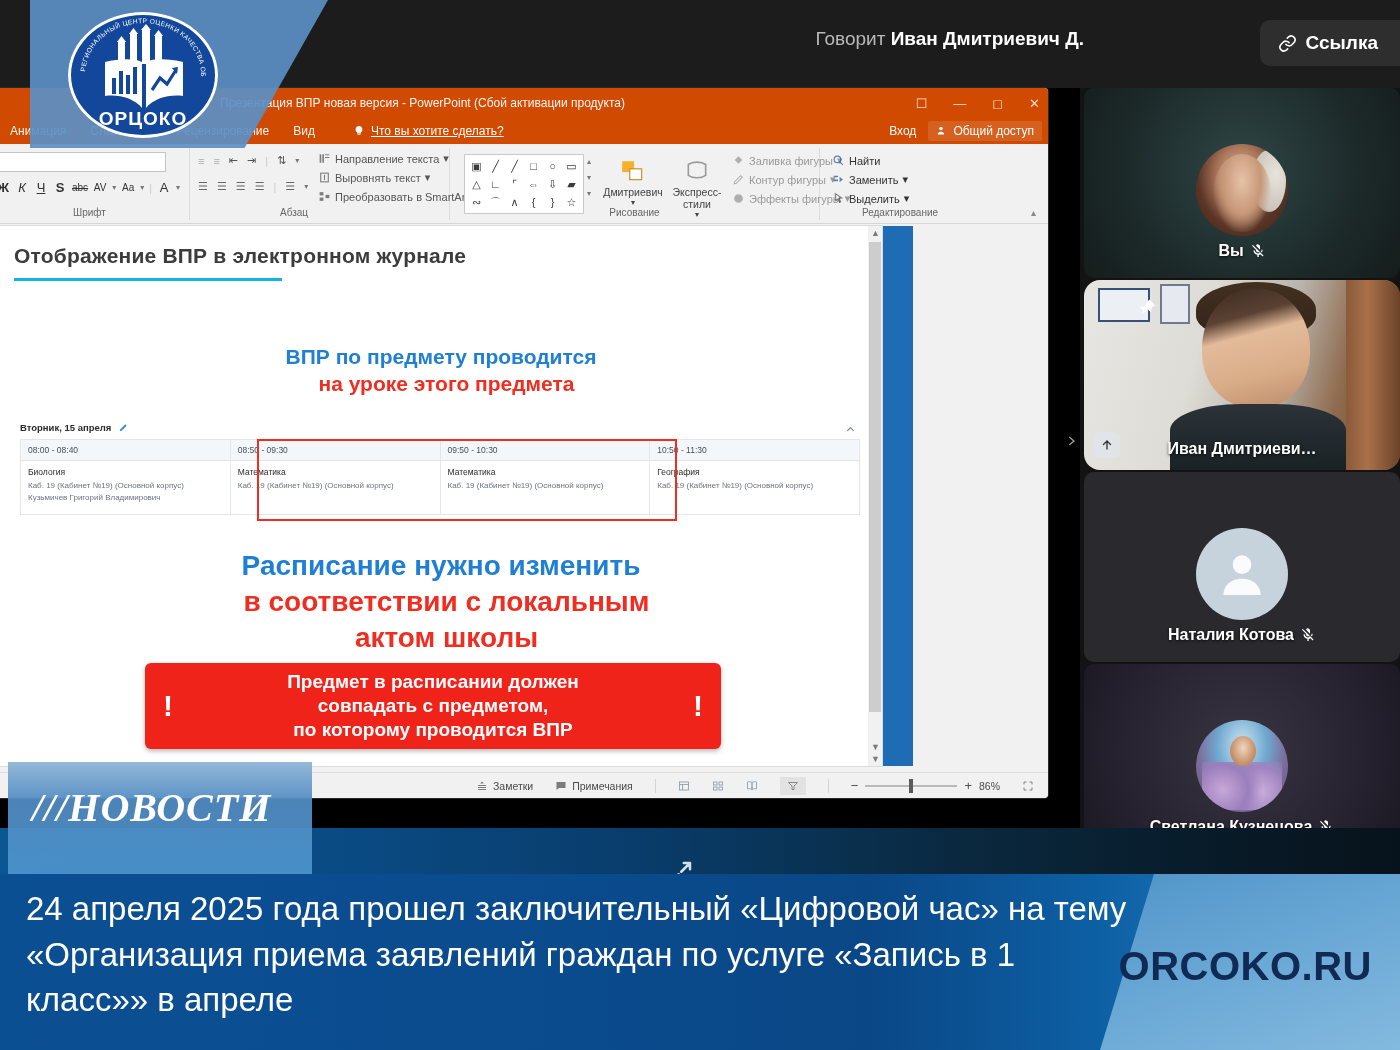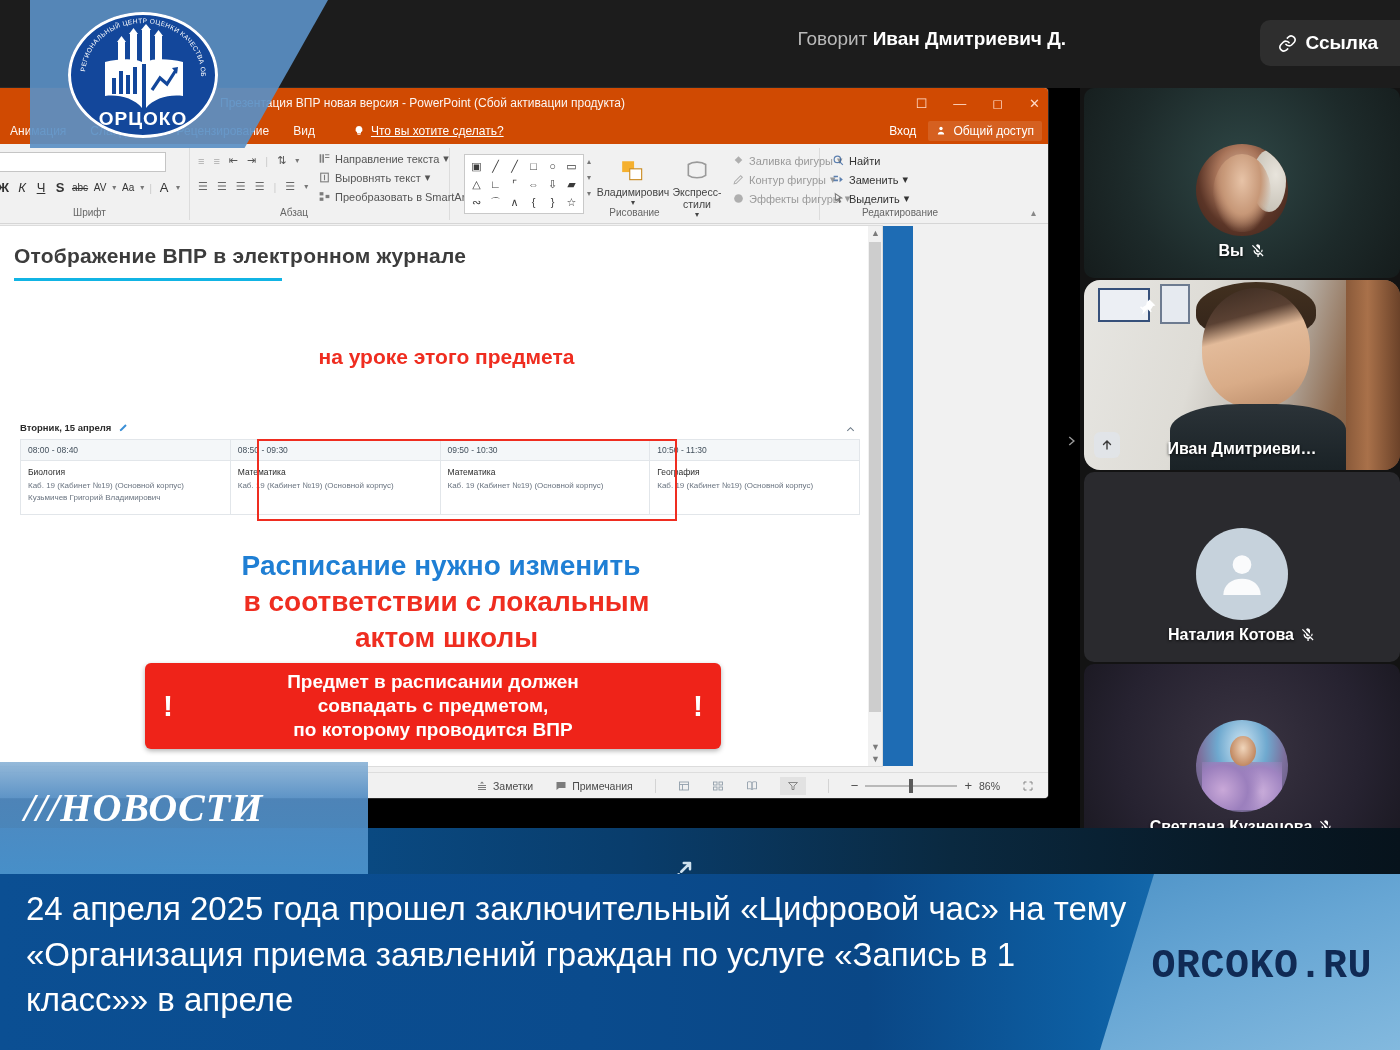--- a/index.html
+++ b/index.html
@@ -10,21 +10,21 @@
   }
   .stage { position: relative; width: 1400px; height: 1050px; overflow: hidden; background:#111; }
 
   
   .vc-root { position:absolute; inset:0; background:#131313; }
   .vc-topbar {
     position:absolute; left:0; top:0; width:1400px; height:88px;
     background:#1c1c1c;
   }
   .vc-speaker {
-    position:absolute; right:334px; top:28px;
+    position:absolute; right:316px; top:28px;
     font-size:19px; color:#b9b9b9; white-space:nowrap;
   }
   .vc-speaker b { color:#fff; font-weight:bold; }
   .vc-link-btn {
     position:absolute; right:0px; top:20px; height:46px;
     display:flex; align-items:center; gap:9px;
     padding:0 22px 0 18px; border-radius:10px 0 0 10px;
     background:#2e2e2e; color:#fff; font-size:19px; font-weight:bold;
   }
   .vc-link-btn svg { width:19px; height:19px; flex:none; }
@@ -267,21 +267,21 @@
     position:absolute; left:68px; top:12px; width:150px; height:126px;
   }
   .logo-circle {
     position:absolute; left:0; top:0; width:150px; height:126px;
     border-radius:50%; background:#13479b;
     box-shadow:0 0 0 3px #fff inset;
   }
   .logo svg { position:absolute; inset:0; width:150px; height:126px; }
 
   .news-tag {
-    position:absolute; left:0; top:762px; width:368px; height:112px;
+    position:absolute; left:8px; top:762px; width:304px; height:112px;
     background: linear-gradient(180deg, rgba(140,180,215,.92) 0%, rgba(82,140,195,.94) 34%, rgba(76,148,205,.92) 100%);
   }
   .news-tag span {
     position:absolute; left:24px; top:22px;
     font-family:"Liberation Serif", serif; font-style:italic; font-weight:bold;
     font-size:40px; color:#fff; letter-spacing:1px;
   }
   .news-strip {
     position:absolute; left:0; top:874px; width:1400px; height:176px;
     background: linear-gradient(90deg, #0b4f93 0%, #0a4b8d 42%, #0a4786 62%, #0d5fa3 78%, #2d86c4 100%);
@@ -291,21 +291,21 @@
     background: linear-gradient(160deg, #4f94c8 0%, #67a6d4 45%, #83b9de 100%);
     clip-path: polygon(18% 0, 100% 0, 100% 100%, 0 100%);
   }
   .news-text {
     position:absolute; left:26px; top:12px; width:1110px;
     color:#fff; font-size:33px; line-height:1.38;
     font-family:"Liberation Sans", sans-serif;
   }
   .site-url {
     position:absolute; right:28px; top:944px;
-    font-family:Liberation Mono, monospace; font-weight:bold;
+    font-family:Liberation Sans, sans-serif; font-weight:bold;
     font-size:40px; color:#102a54; letter-spacing:.5px;
   }
 </style>
 </head>
 <body>
 
 <div class="stage">
 
   <div class="vc-root">
 
@@ -559,21 +559,21 @@
             <span>▾</span>
           </div>
         </div>
         <div class="bigbtn" style="position:absolute; left:152px; top:8px;">
           <span class="bi">
             <svg width="26" height="26" viewBox="0 0 24 24">
                 <rect x="2" y="3" width="11" height="10" fill="#f5b02e"></rect>
                 <rect x="9" y="10" width="11" height="10" fill="#fff" stroke="#c8871a"></rect>
               </svg>
           </span>
-          <span>Владимирович</span>
+          <span>Дмитриевич</span>
           <span style="font-size:8px">▾</span>
         </div>
         <div class="bigbtn" style="position:absolute; left:216px; top:8px;">
           <span class="bi">
             <svg width="26" height="26" viewBox="0 0 24 24" fill="none" stroke="#9a9a9a" stroke-width="1.5">
                 <path d="M4 6c4-3 12-3 16 0v10c-4 3-12 3-16 0z"></path>
               </svg>
           </span>
           <span>Экспресс-стили</span>
           <span style="font-size:8px">▾</span>
@@ -630,20 +630,21 @@
     </div>
 
     <div class="ppt-slidearea">
       <div class="blue-bar"></div>
 
       <div class="slide">
         <div class="slide-title">Отображение ВПР в электронном журнале</div>
         <div class="slide-underline"></div>
 
         <div class="slide-txt1">
+          <div class="hl-blue">ВПР по предмету проводится</div>
           <div class="hl-red">на уроке этого предмета</div>
         </div>
 
         <div class="sched">
           <div class="sched-day">
             <span>Вторник, 15 апреля</span>
             <svg viewBox="0 0 24 24" fill="currentColor">
                 <path d="M4 20l4-1 11-11-3-3L5 16z"></path>
               </svg>
           </div>

